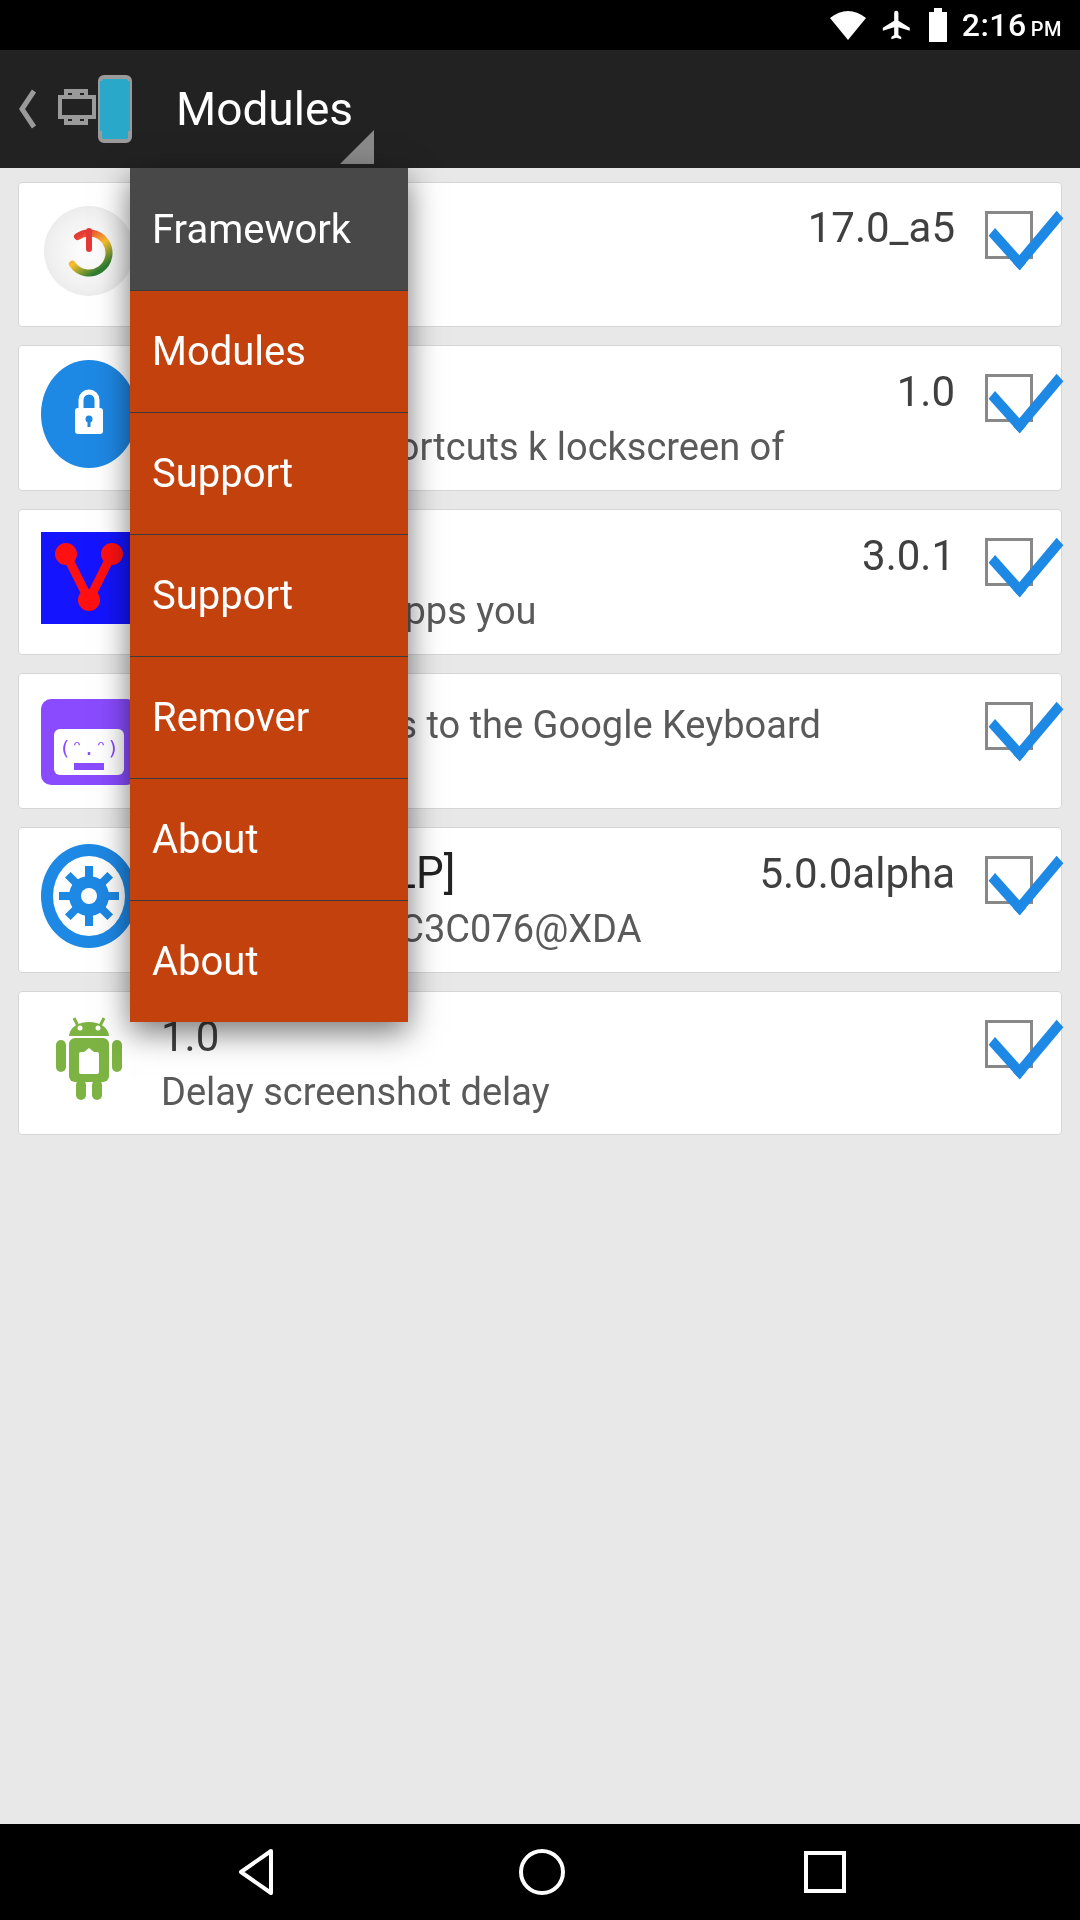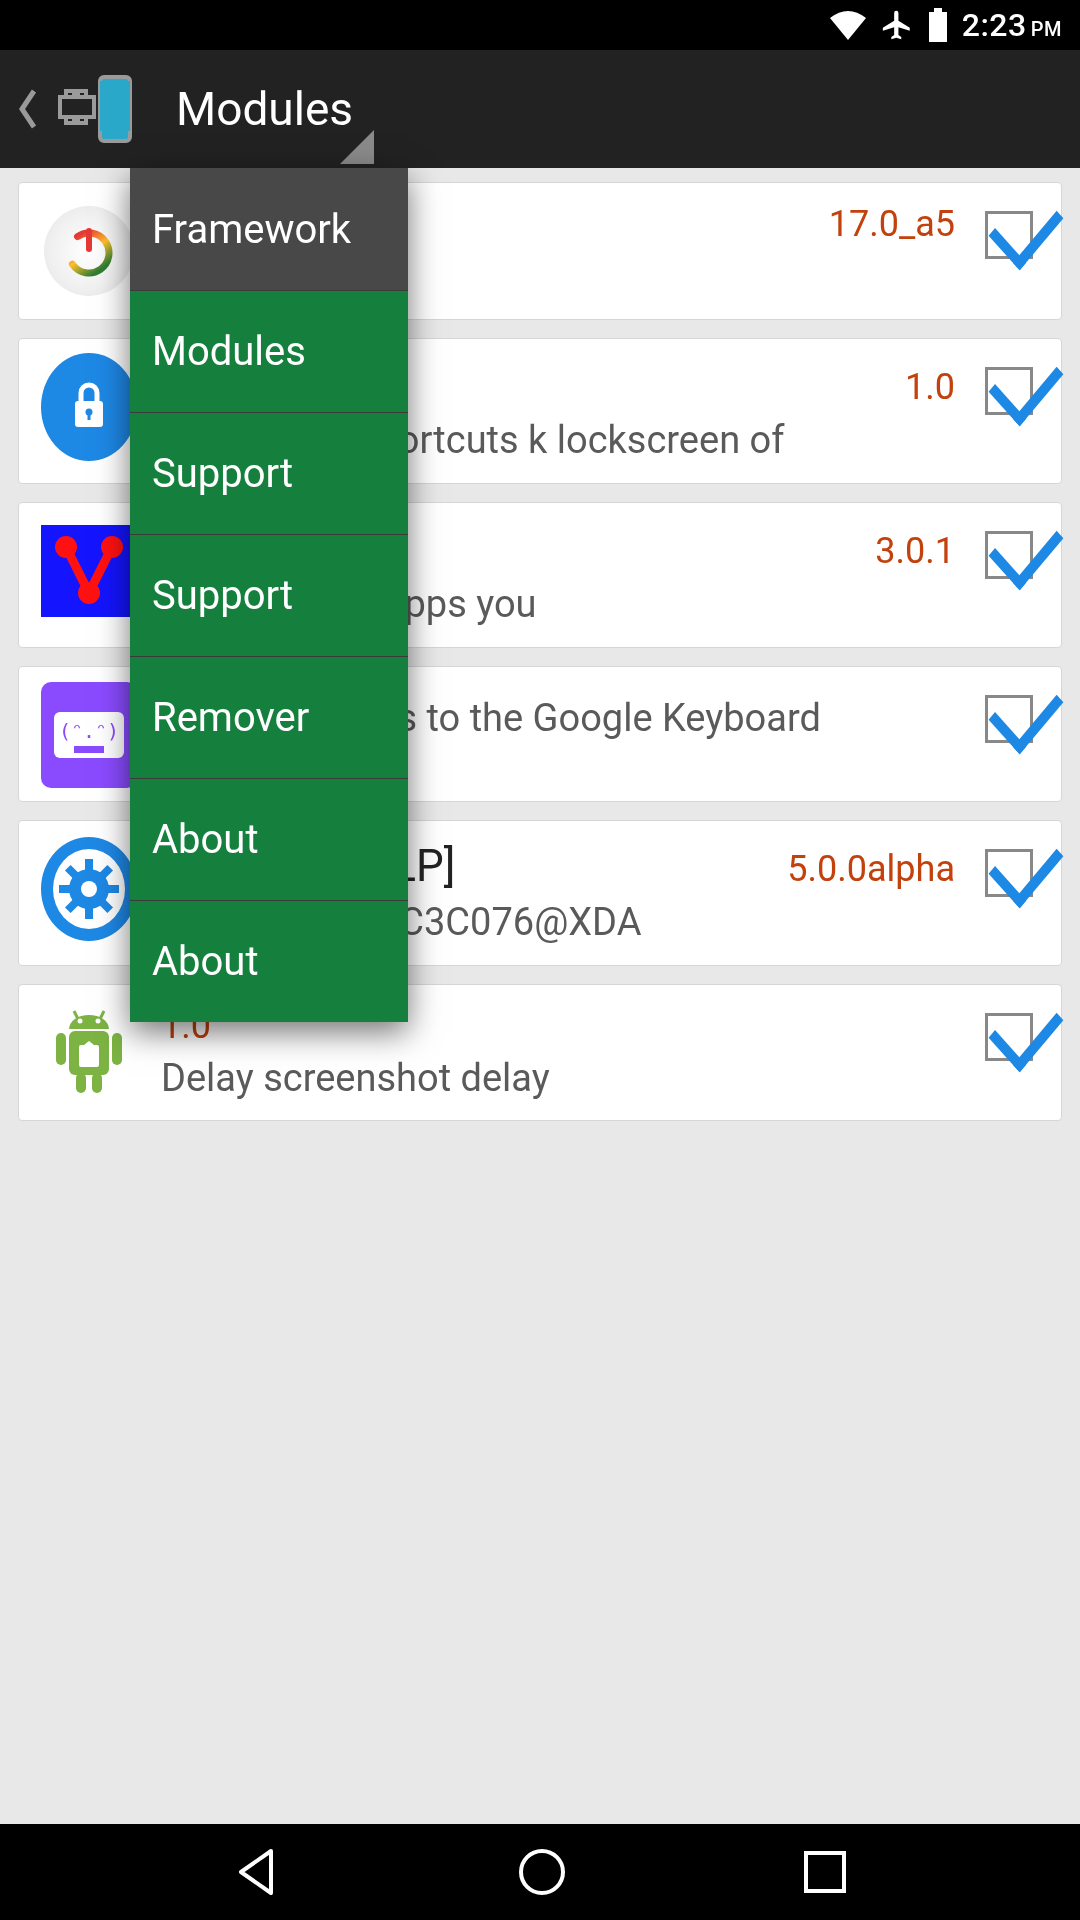--- a/index.html
+++ b/index.html
@@ -20,41 +20,41 @@
     .action-title { font-size: 46px; font-weight: 400; margin-left: 28px; }
     .spinner-tri { position: absolute; left: 340px; bottom: 0; }
 
     
     .list { position: absolute; top: 168px; left: 0; right: 0; bottom: 96px; overflow: hidden; background: #e8e8e8; padding: 14px 18px; }
     .card { background: #fff; border: 1px solid #d6d6d6; border-radius: 4px; margin-bottom: 18px; padding: 20px 22px 18px 22px; display: flex; align-items: flex-start; gap: 24px; }
     .card .ic { width: 96px; height: 96px; flex: 0 0 96px; display: flex; align-items: center; justify-content: center; }
     .card .body { flex: 1; min-width: 0; }
     .card .titlerow { display: flex; align-items: baseline; justify-content: space-between; gap: 16px; }
     .card .title { font-size: 44px; color: #222; line-height: 1.15; }
-    .card .ver { font-size: 36px; color: #c2410c; white-space: nowrap; }
+    .card .ver { font-size: 42px; color: #404040; white-space: nowrap; }
     .card .desc { font-size: 38px; color: #5a5a5a; margin-top: 8px; line-height: 1.25; }
     .card .chk { flex: 0 0 60px; display: flex; align-items: flex-start; justify-content: center; padding-top: 8px; }
     .chkbox { width: 48px; height: 48px; border: 3px solid #888; position: relative; }
     .chkbox::after { content: ""; position: absolute; left: 4px; top: -10px; width: 58px; height: 36px; border-left: 10px solid #1e88e5; border-bottom: 10px solid #1e88e5; transform: rotate(-50deg) skewX(-8deg); }
 
     
-    .dropdown { position: absolute; left: 130px; top: 168px; width: 278px; background: #15803d; box-shadow: 0 10px 30px rgba(0,0,0,0.55); z-index: 50; }
+    .dropdown { position: absolute; left: 130px; top: 168px; width: 278px; background: #c2410c; box-shadow: 0 10px 30px rgba(0,0,0,0.55); z-index: 50; }
     .dropdown .item { height: 122px; display: flex; align-items: center; padding: 0 22px; color: #fff; font-size: 40px; }
     .dropdown .item.sel { background: #484848; }
     .dropdown .item + .item { border-top: 1px solid #3b3b3b; }
 
     
     .navbar { position: absolute; left: 0; right: 0; bottom: 0; height: 96px; background: #000; display: flex; align-items: center; justify-content: space-evenly; }
     .navbar svg { display: block; }
 
     
     .ic-power { width: 90px; height: 90px; border-radius: 50%; background: radial-gradient(circle at 50% 50%, #fff 0%, #f0f0f0 60%, #e0e0e0 100%); display:flex; align-items:center; justify-content:center; }
     .ic-lock { width: 108px; height: 108px; border-radius: 50%; background: #1e88e5; display:flex; align-items:center; justify-content:center; }
     .ic-share { width: 108px; height: 92px; background: #1414ff; display:flex; align-items:center; justify-content:center; }
-    .ic-kb { width: 108px; height: 106px; border-radius: 10px; background: #8a4bff; display:flex; align-items:center; justify-content:center; }
+    .ic-kb { width: 108px; height: 86px; border-radius: 10px; background: #8a4bff; display:flex; align-items:flex-end; justify-content:center; }
     .ic-gear { width: 104px; height: 104px; border-radius: 50%; border: 12px solid #1e88e5; display:flex; align-items:center; justify-content:center; }
     .ic-droid { width: 100px; height: 100px; display:flex; align-items:center; justify-content:center; }
 
     
     .list::after { content:""; position:absolute; left:0; right:0; bottom:0; height:0; }
   </style>
 </head>
 <body>
 
 <div class="screen">
@@ -70,21 +70,21 @@
           <path fill="#fff" d="M21 16v-2l-8-5V3.5a1.5 1.5 0 0 0-3 0V9l-8 5v2l8-2.5V19l-2 1.5V22l3.5-1 3.5 1v-1.5L13 19v-5.5l8 2.5z"></path>
         </svg>
     </span>
     <span>
       <svg width="20" height="34" viewBox="0 0 20 34">
           <rect x="6" y="0" width="8" height="4" fill="#fff"></rect>
           <rect x="1" y="4" width="18" height="30" fill="#fff"></rect>
         </svg>
     </span>
     <span class="clock">
-      <span>2:23</span><span class="ampm">PM</span>
+      <span>2:16</span><span class="ampm">PM</span>
     </span>
   </div>
 
   <div class="action-bar">
     <div class="back-up">
       <svg class="chev" viewBox="0 0 20 40">
           <path d="M15 2 L3 20 L15 38" stroke="#9a9a9a" stroke-width="5" fill="none"></path>
         </svg>
       <span class="app-icon">
         <svg width="80" height="72" viewBox="0 0 80 72">

